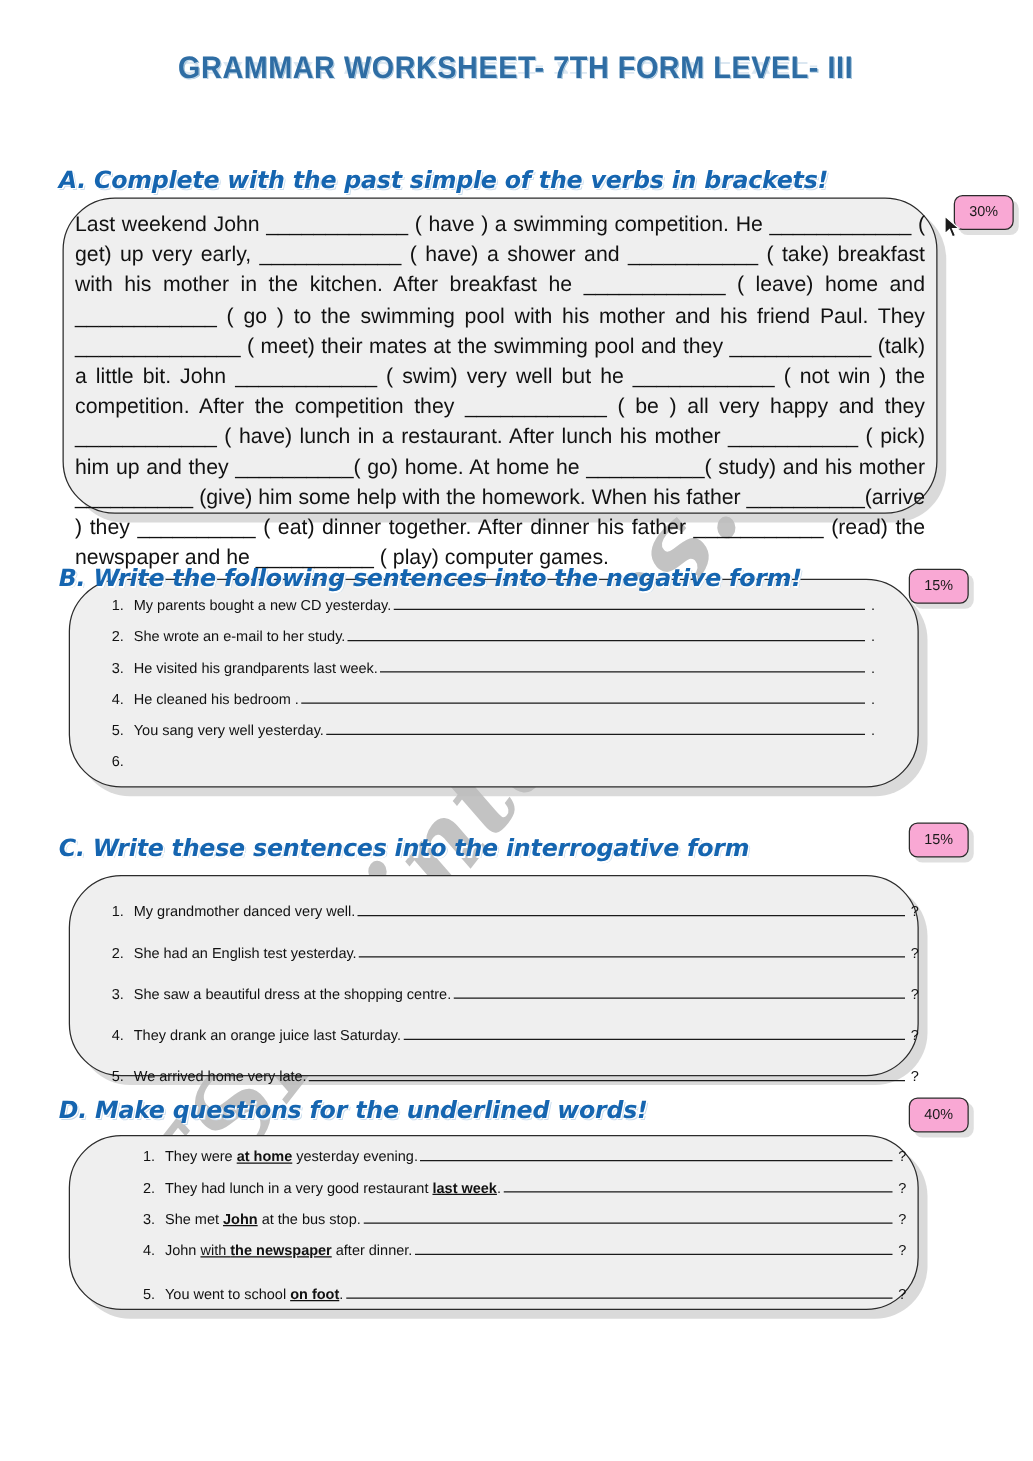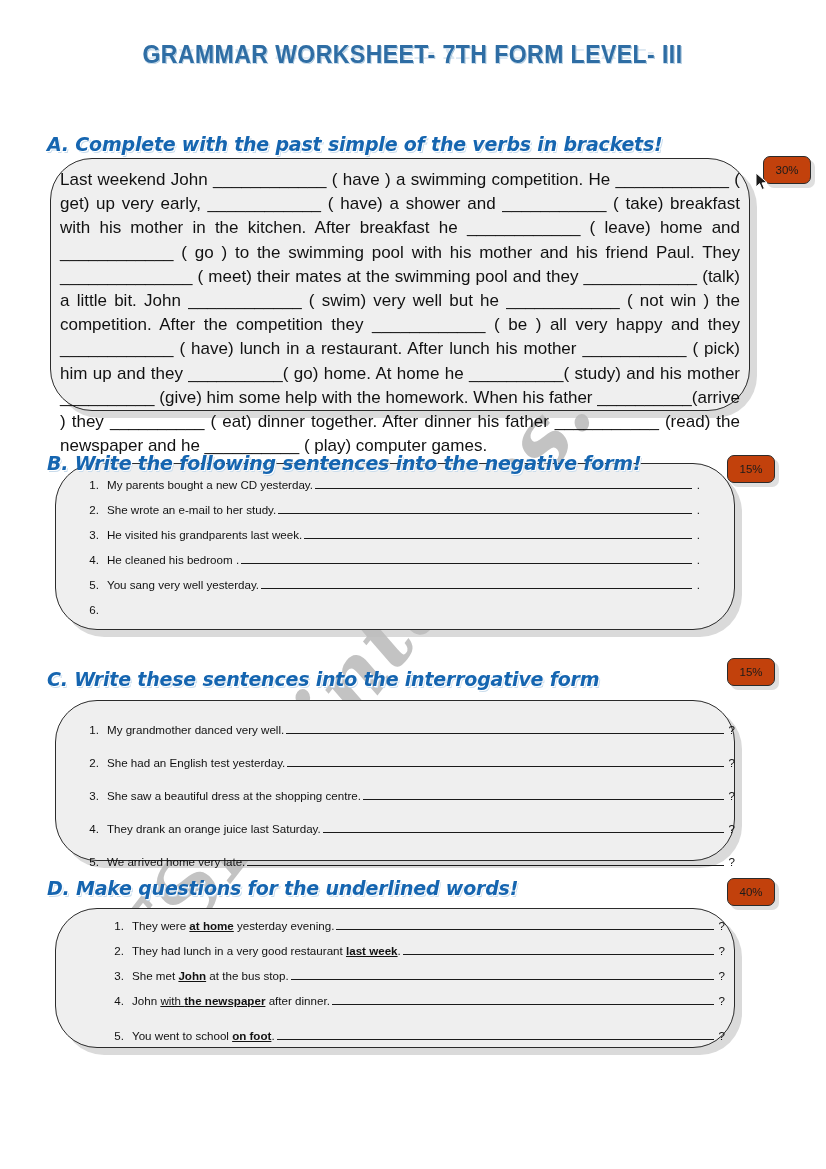--- a/index.html
+++ b/index.html
@@ -126,21 +126,21 @@
     position: absolute;
     border-radius: 42px;
     background: #bcbcbc;
     opacity: .55;
     z-index: 7;
   }
 
   
   .badge {
     position: absolute;
-    background: #c2410c;
+    background: #f9a8d4;
     border: 1px solid #2b2b2b;
     border-radius: 7px;
     font-size: 11.5px;
     color: #1b1b1b;
     text-align: center;
     line-height: 26px;
     height: 28px;
     width: 48px;
     box-sizing: border-box;
     z-index: 14;

